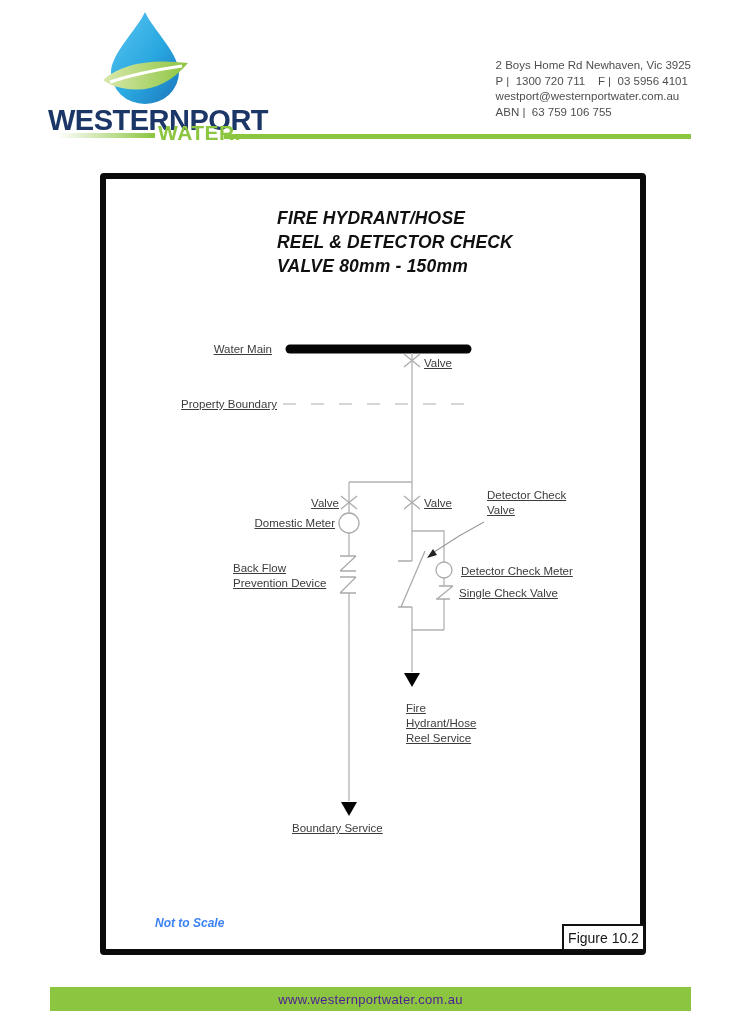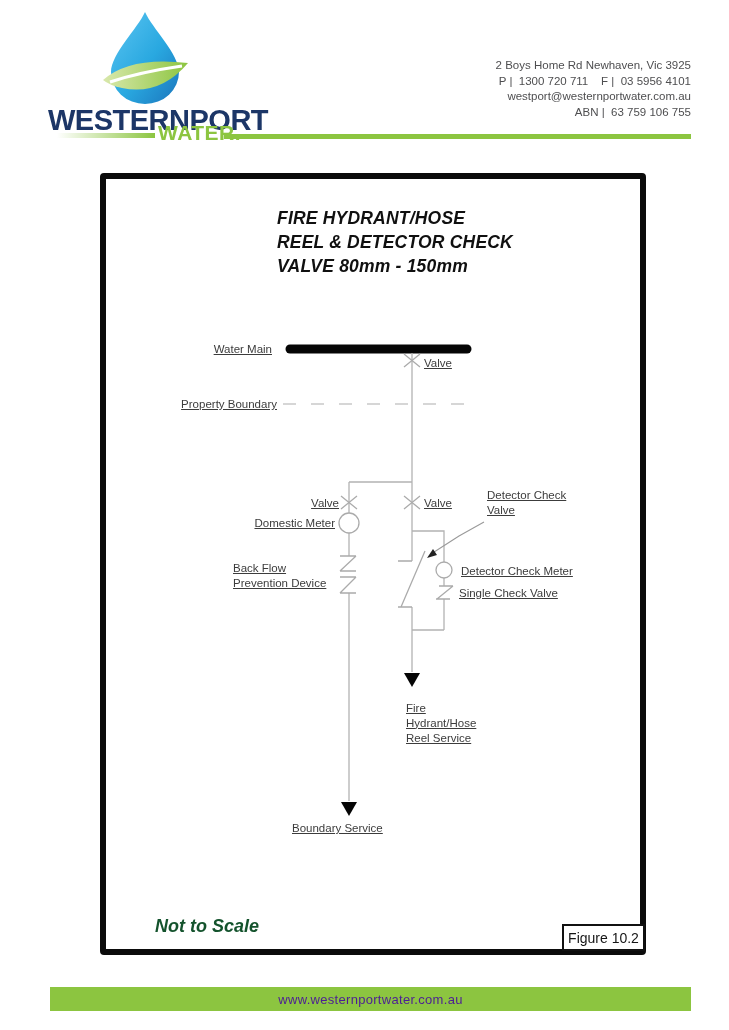--- a/index.html
+++ b/index.html
@@ -16,36 +16,36 @@
   }
   .brand-sub {
     left:158px; top:121px; font-size:21px; font-weight:bold;
     color:var(--brand_green); letter-spacing:0.5px; white-space:nowrap;
   }
   .grad-line {
     left:57px; top:133px; width:98px; height:5px;
     background:linear-gradient(to right, rgba(140,197,64,0), var(--brand_green));
   }
   .long-line { left:224px; top:134px; width:467px; height:5px; background:var(--brand_green); }
-  .contact { right:38px; top:58px; text-align:right; }
+  .contact { right:38px; top:58px; }
   .contact div { font-size:11.5px; color:#4E4E50; line-height:15.5px; white-space:pre; }
 
   
   .frame {
     left:100px; top:173px; width:546px; height:782px; box-sizing:border-box;
     border:6px solid #0B0B0B; border-radius:4px; background:#fff;
   }
   .title {
     left:260px; top:206px; font-size:17.5px; font-weight:bold; font-style:italic;
     color:#101010; line-height:24px; letter-spacing:0.2px; white-space:nowrap;margin-left:17px;
   }
   .dlabel { font-size:11.5px; color:#3C3C3C; line-height:14.5px; white-space:nowrap;text-decoration:underline; }
   .r { text-align:right; }
   .not-to-scale {
-    left:155px; top:916px; font-size:18px; font-weight:bold; font-style:italic; color:#14532d;
+    left:155px; top:916px; font-size:12px; font-weight:bold; font-style:italic; color:#3b82f6;
   }
   .figure-box {
     left:562px; top:924px; width:83px; height:27px; box-sizing:border-box;
     border:2px solid #111; background:#fff; z-index:5;
     display:flex; align-items:center; justify-content:center;
     font-size:14px; color:#151515;
   }
 
   
   .footer-bar {

